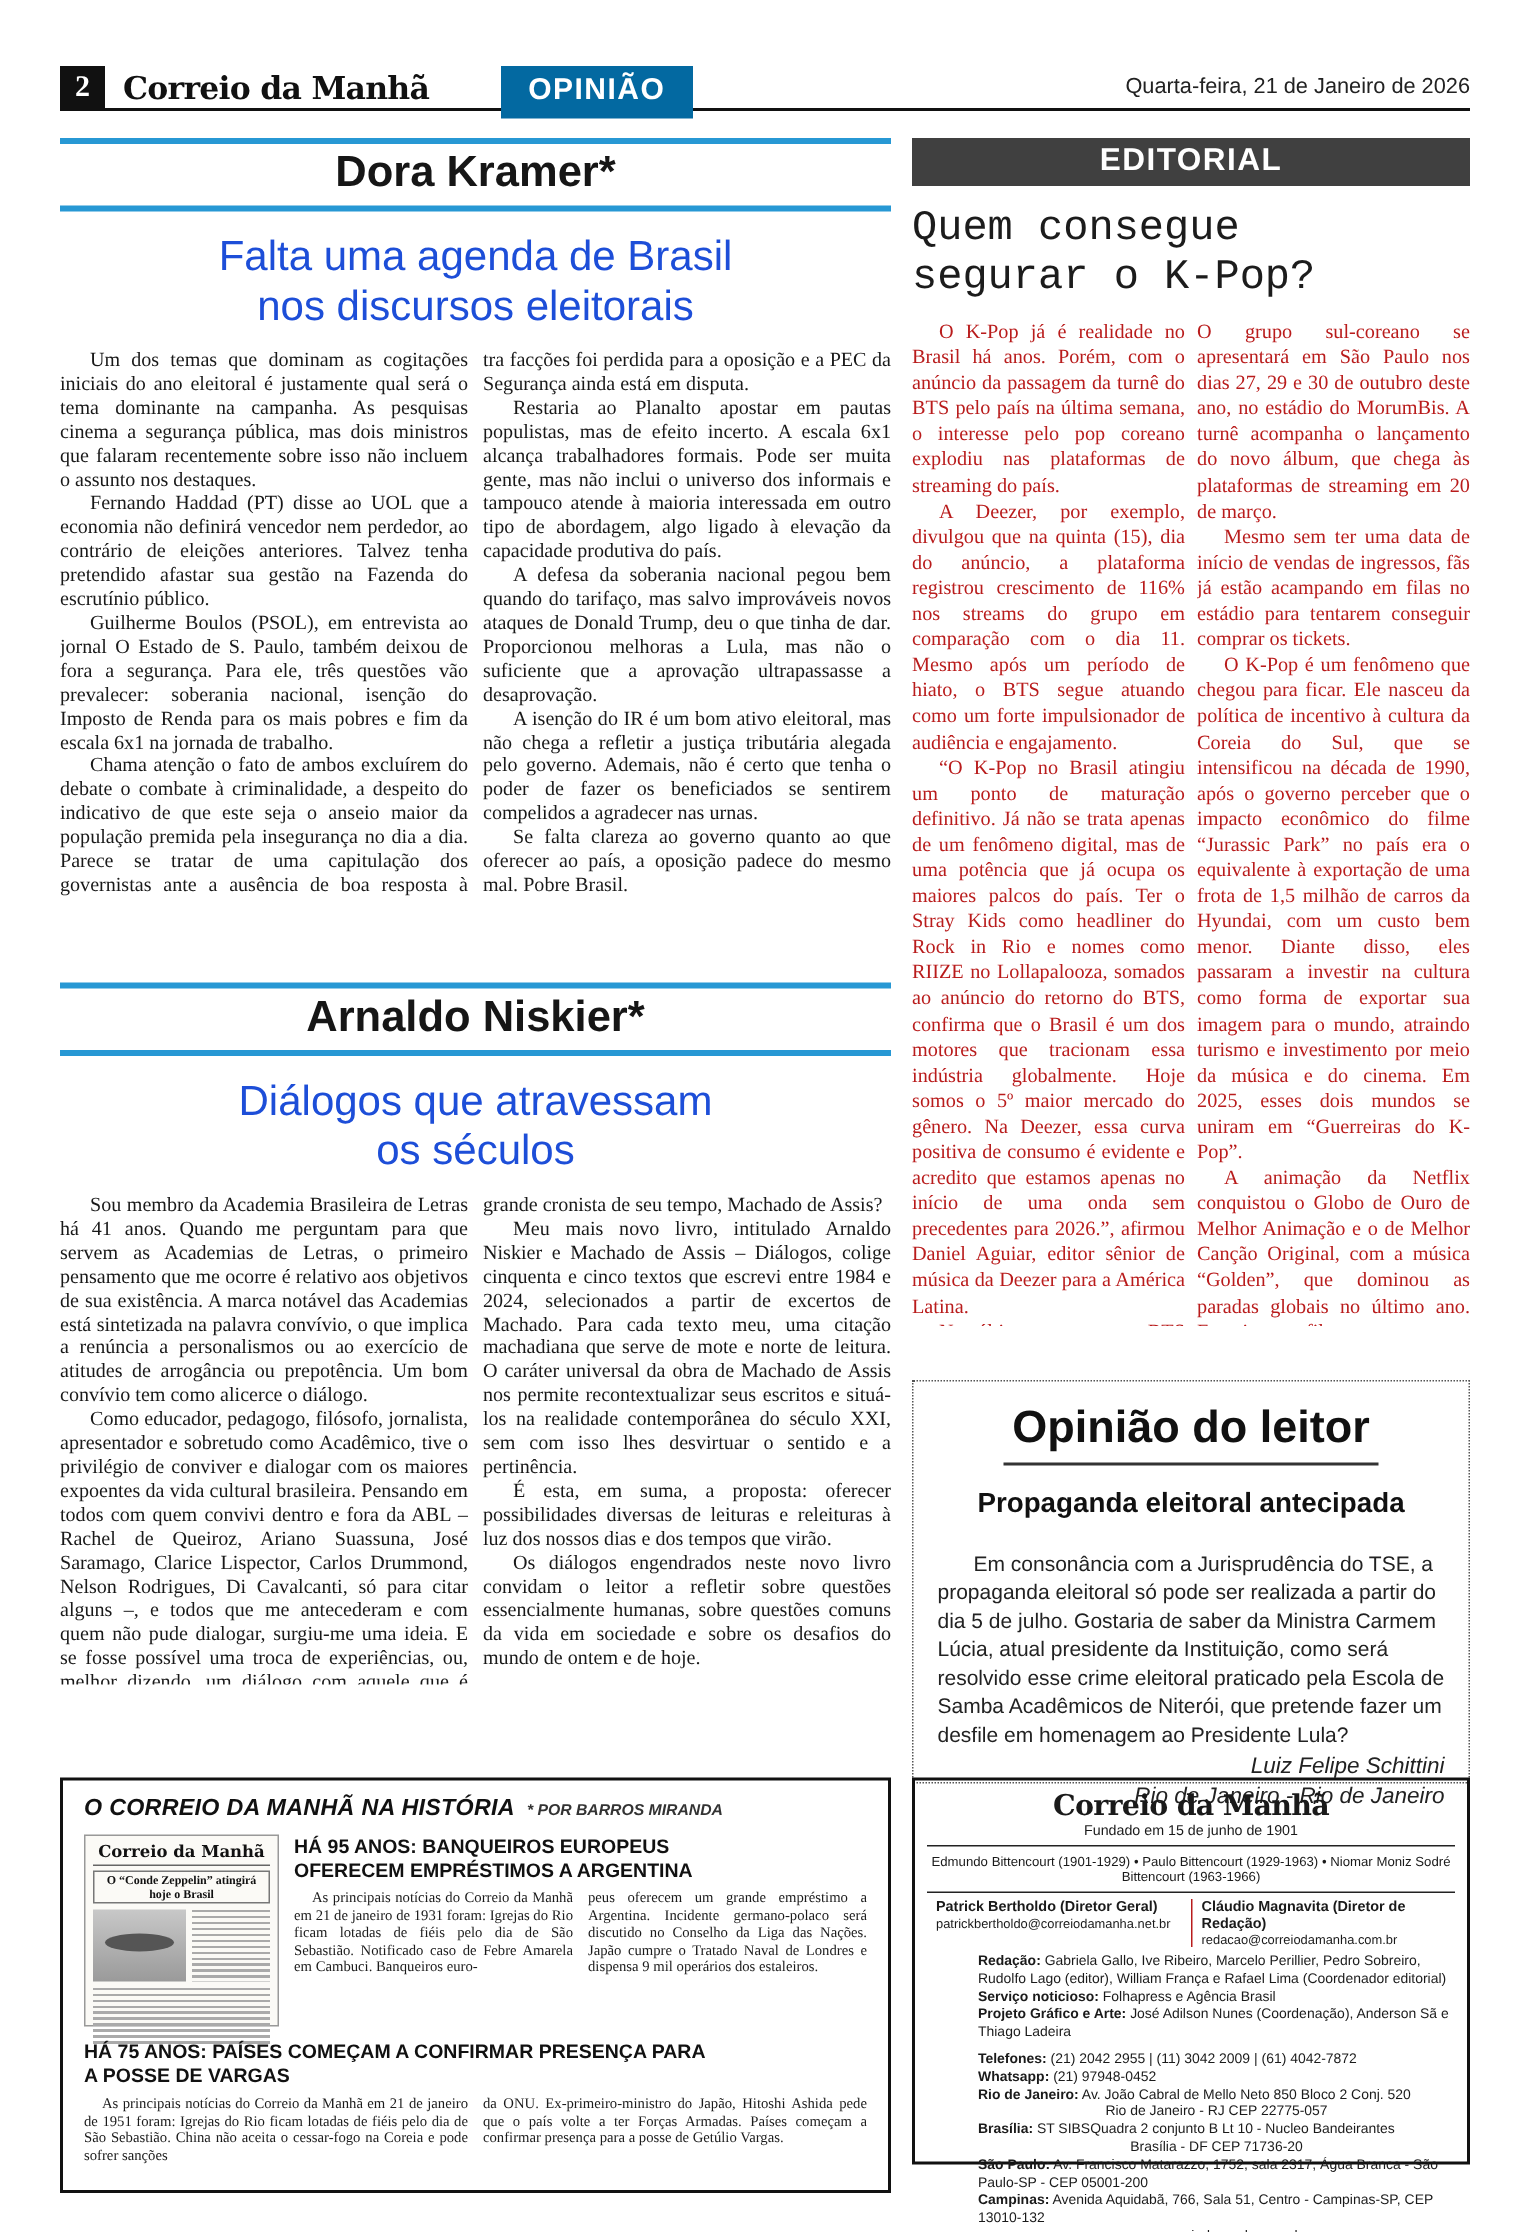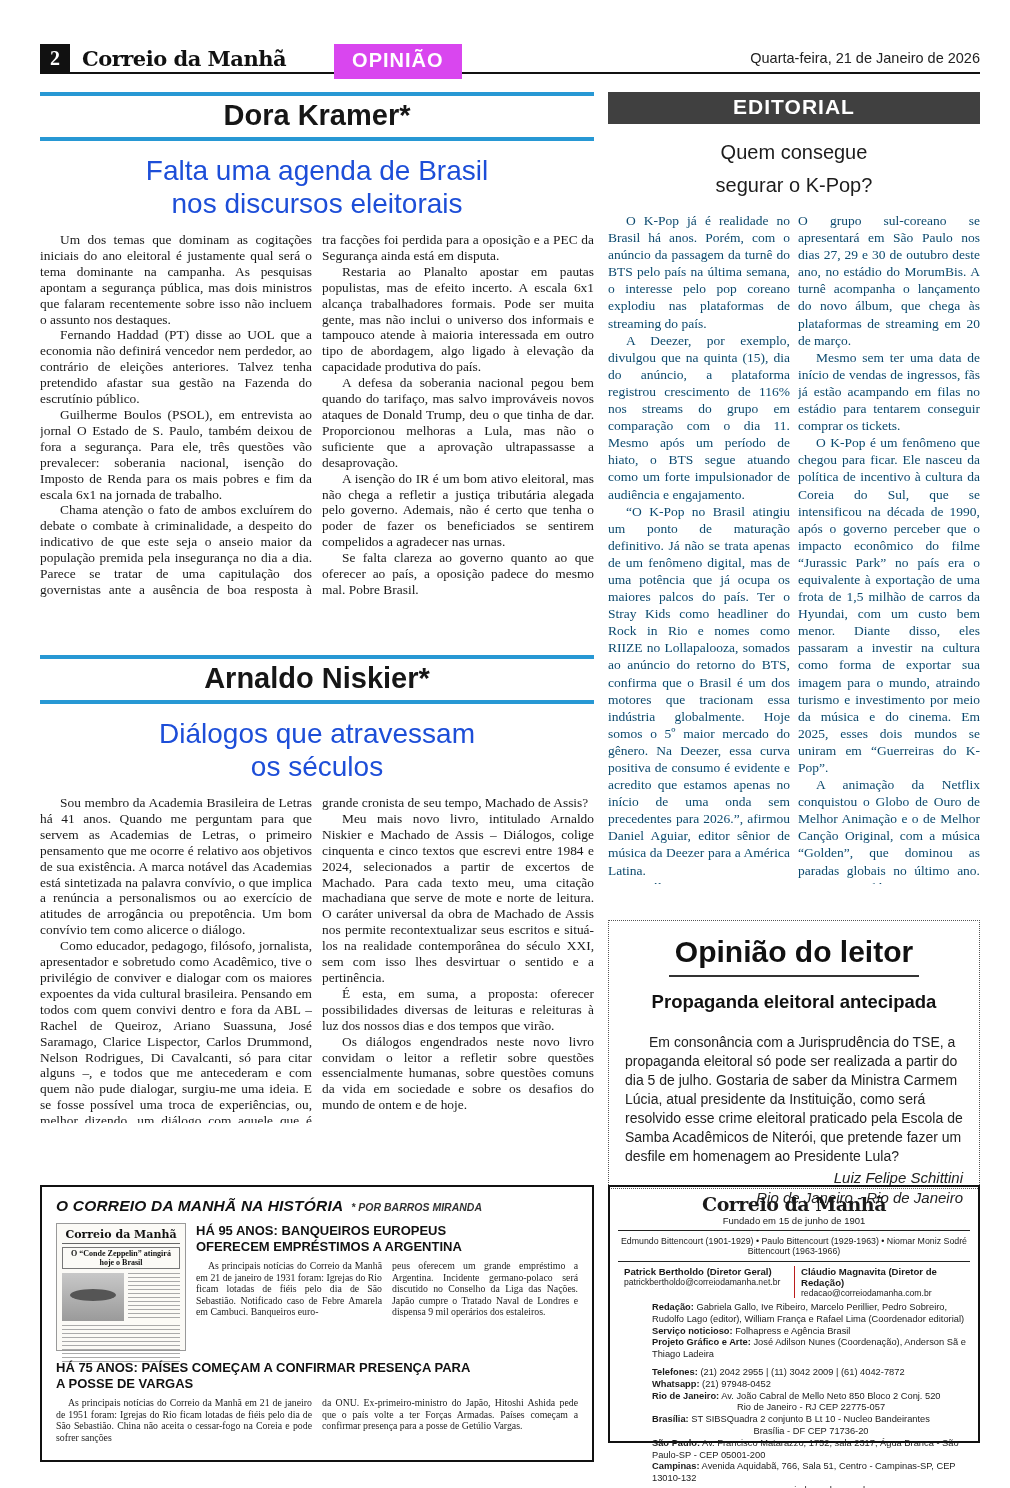--- a/index.html
+++ b/index.html
@@ -19,21 +19,21 @@
   .hdr-pagenum {
     background:#111; color:#fff; width:30px; height:28px;
     display:flex; align-items:center; justify-content:center;
     font-family:"Liberation Serif", serif; font-weight:bold; font-size:20px;
   }
   .hdr-nameplate {
     font-family:"DejaVu Serif", serif; font-weight:bold; font-size:21px;
     letter-spacing:-0.5px; margin-left:12px; white-space:nowrap;
   }
   .hdr-section {
-    background:#d946ef; color:#fff; font-family:"Liberation Sans", sans-serif;
+    background:#0369a1; color:#fff; font-family:"Liberation Sans", sans-serif;
     font-weight:bold; font-size:20px; letter-spacing:1px;
     padding:5px 18px 7px 18px; margin-left:48px; position:relative; top:3px;
   }
   .hdr-date {
     margin-left:auto; font-family:"Liberation Sans", sans-serif;
     font-size:14.5px; color:#222;
   }
   
   .opcol { position:absolute; left:40px; width:554px; }
   .op-dora { top:92px; height:540px; }
@@ -54,27 +54,27 @@
   }
   .op-coltext p { text-indent:20px; }
   
   .edit { position:absolute; left:608px; top:92px; width:372px; }
   .edit-banner {
     background:#404040; color:#fff; text-align:center;
     font-family:"Liberation Sans", sans-serif; font-weight:bold;
     font-size:21px; letter-spacing:1px; padding:3px 0 5px 0;
   }
   .edit-title {
-    text-align:center; font-family:Liberation Sans, sans-serif;
-    font-size:20px; line-height:33px; color:#1c1c1c; padding:12px 0 10px 0;
+    text-align:left; font-family:Liberation Mono, monospace;
+    font-size:28px; line-height:33px; color:#1c1c1c; padding:12px 0 10px 0;
   }
   .edit-body { display:flex; gap:8px; }
   .edit-coltext {
     width:182px; font-size:13.5px; line-height:17.1px; text-align:justify;
-    color:#0c4a6e; height:672px; overflow:hidden;
+    color:#b91c1c; height:672px; overflow:hidden;
   }
   .edit-coltext p { text-indent:18px; }
   
   .reader {
     position:absolute; left:608px; top:920px; width:372px; height:269px;
     border:1px dotted #555; padding:14px 16px;
     font-family:Liberation Sans, sans-serif;
   }
   .reader-title {
     text-align:center; font-weight:bold; font-size:30px; color:#111;
@@ -166,21 +166,21 @@
   <div class="opcol op-dora">
     <div class="blue-rule"></div>
     <div class="op-author">Dora Kramer*</div>
     <div class="blue-rule"></div>
     <div class="op-title">
       <span>Falta uma agenda de Brasil</span><br>
       <span>nos discursos eleitorais</span>
     </div>
     <div class="op-body">
       <div class="op-coltext" style="height:368px">
-        <p>Um dos temas que dominam as cogitações iniciais do ano eleitoral é justamente qual será o tema dominante na campanha. As pesquisas apontam a segurança pública, mas dois ministros que falaram recentemente sobre isso não incluem o assunto nos destaques.</p>
+        <p>Um dos temas que dominam as cogitações iniciais do ano eleitoral é justamente qual será o tema dominante na campanha. As pesquisas cinema a segurança pública, mas dois ministros que falaram recentemente sobre isso não incluem o assunto nos destaques.</p>
         <p>Fernando Haddad (PT) disse ao UOL que a economia não definirá vencedor nem perdedor, ao contrário de eleições anteriores. Talvez tenha pretendido afastar sua gestão na Fazenda do escrutínio público.</p>
         <p>Guilherme Boulos (PSOL), em entrevista ao jornal O Estado de S. Paulo, também deixou de fora a segurança. Para ele, três questões vão prevalecer: soberania nacional, isenção do Imposto de Renda para os mais pobres e fim da escala 6x1 na jornada de trabalho.</p>
         <p>Chama atenção o fato de ambos excluírem do debate o combate à criminalidade, a despeito do indicativo de que este seja o anseio maior da população premida pela insegurança no dia a dia. Parece se tratar de uma capitulação dos governistas ante a ausência de boa resposta à principal demanda do eleitorado. A batalha do projeto con-</p>
       </div>
       <div class="op-coltext" style="height:368px">
         <p style="text-indent:0">tra facções foi perdida para a oposição e a PEC da Segurança ainda está em disputa.</p>
         <p>Restaria ao Planalto apostar em pautas populistas, mas de efeito incerto. A escala 6x1 alcança trabalhadores formais. Pode ser muita gente, mas não inclui o universo dos informais e tampouco atende à maioria interessada em outro tipo de abordagem, algo ligado à elevação da capacidade produtiva do país.</p>
         <p>A defesa da soberania nacional pegou bem quando do tarifaço, mas salvo improváveis novos ataques de Donald Trump, deu o que tinha de dar. Proporcionou melhoras a Lula, mas não o suficiente que a aprovação ultrapassasse a desaprovação.</p>
         <p>A isenção do IR é um bom ativo eleitoral, mas não chega a refletir a justiça tributária alegada pelo governo. Ademais, não é certo que tenha o poder de fazer os beneficiados se sentirem compelidos a agradecer nas urnas.</p>
         <p>Se falta clareza ao governo quanto ao que oferecer ao país, a oposição padece do mesmo mal. Pobre Brasil.</p>

